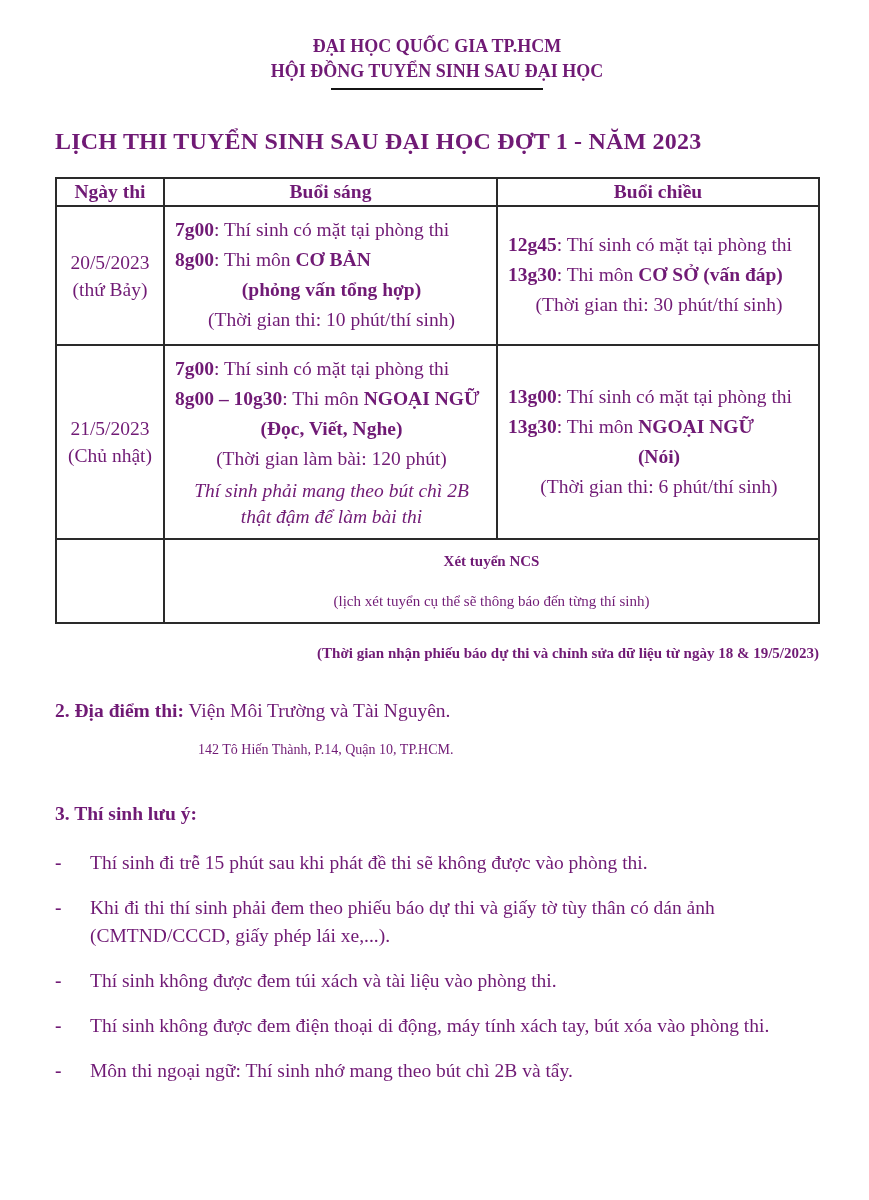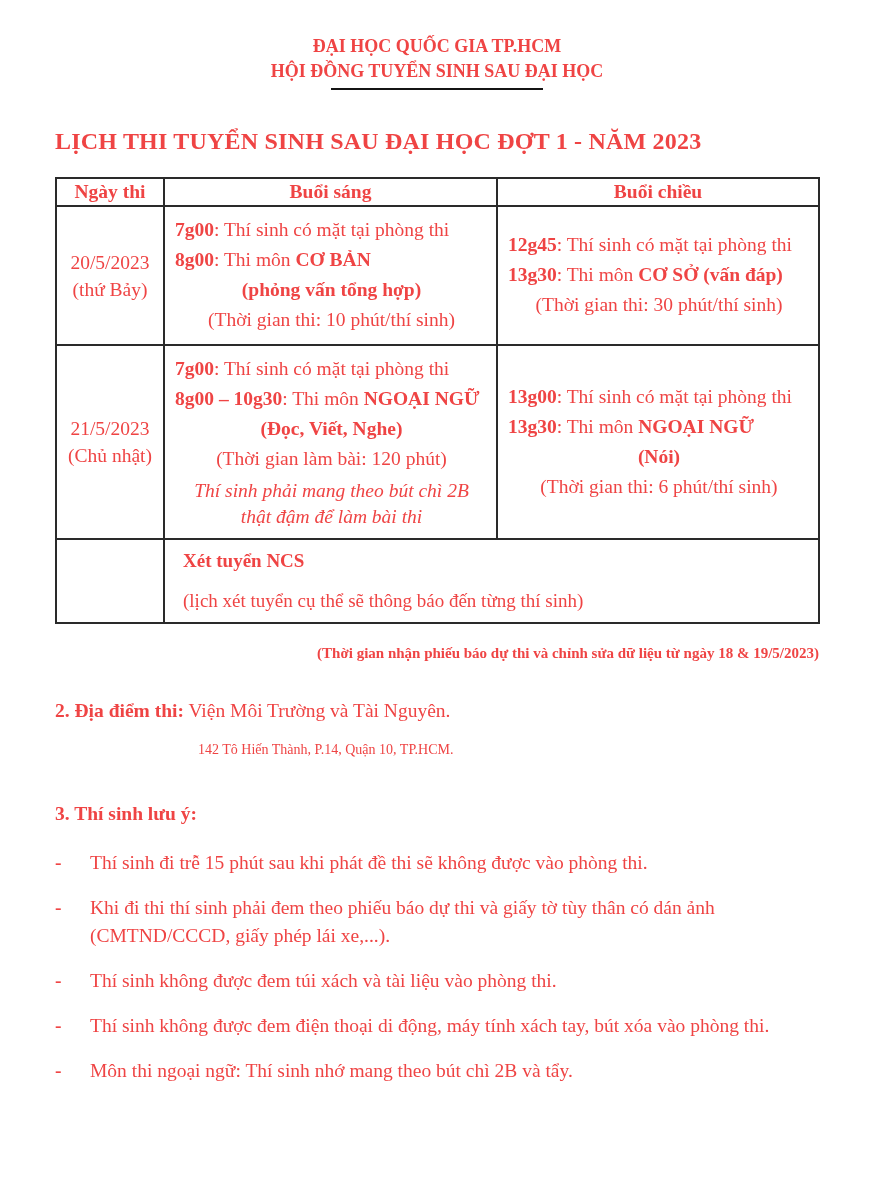--- a/index.html
+++ b/index.html
@@ -6,21 +6,21 @@
     margin: 0;
     padding: 0;
     background: #ffffff;
   }
   .page {
     position: relative;
     width: 869px;
     height: 1200px;
     box-sizing: border-box;
     background: #ffffff;
-    color: #ef4444;
+    color: #701a75;
     font-family: "Liberation Serif", "DejaVu Serif", serif;
     font-size: 19px;
     padding: 30px 50px 0 55px;
     overflow: hidden;
   }
   .b { font-weight: bold; }
 
   
   .org-header {
     text-align: center;
@@ -95,23 +95,24 @@
     font-style: italic;
     text-align: center;
     line-height: 26px;
     margin-top: 6px;
     padding: 0 18px;
   }
   tr.row-1 { height: 130px; }
   tr.row-2 { height: 188px; }
   tr.row-3 { height: 84px; }
   td.ncs-cell {
+    text-align: center;
     vertical-align: middle;
-    font-size: 19px;
-    padding: 4px 18px;
+    font-size: 15px;
+    padding: 4px 4px;
   }
   .ncs-title { font-weight: bold; line-height: 28px; margin-bottom: 12px; }
   .ncs-sub { line-height: 28px; }
 
   
   .table-note {
     font-weight: bold;
     font-size: 15px;
     margin-top: 16px;
     line-height: 27px;

